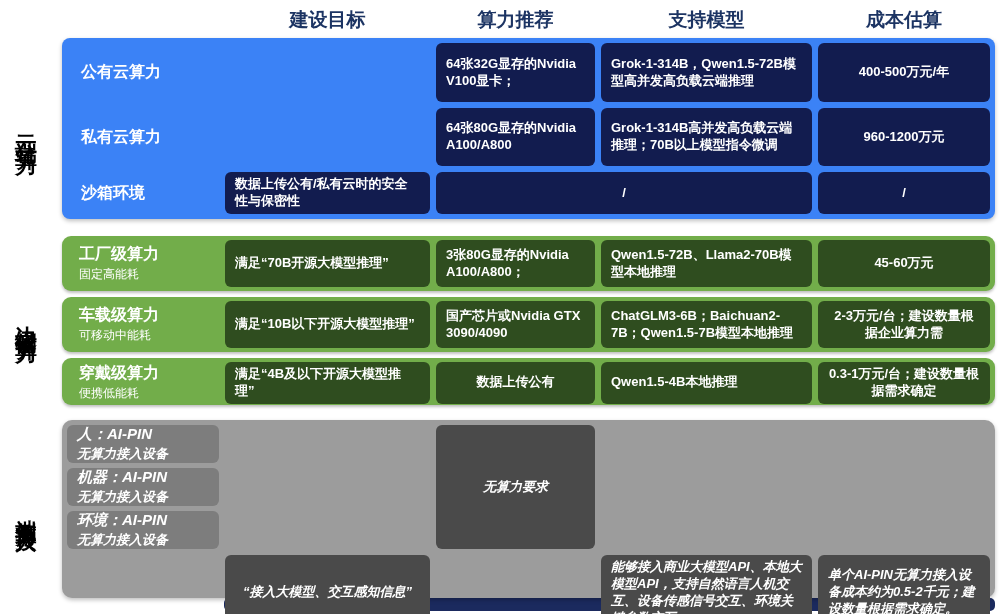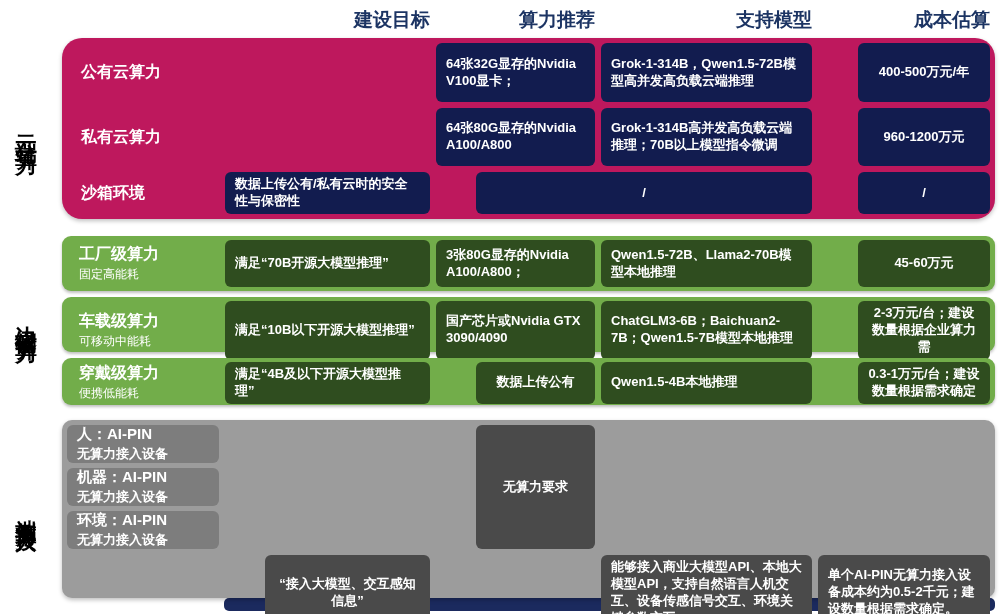--- a/index.html
+++ b/index.html
@@ -12,45 +12,45 @@
   .vl-cloud { top:40px; height:180px; }
   .vl-edge  { top:230px; height:176px; }
   .vl-edge span { letter-spacing:4px; }
   .vl-device{ top:418px; height:182px; }
   .vl-device span { letter-spacing:2px; font-size:21px; }
 
   
   .grid { display:grid; grid-template-columns:152px 205px 159px 211px 172px; gap:6px; }
 
   
-  .header { position:absolute; left:62px; top:7px; width:933px; padding:0 5px; color:#1c3463; font-weight:bold; font-size:19px; text-align:right; }
+  .header { position:absolute; left:62px; top:7px; width:933px; padding:0 5px; color:#1c3463; font-weight:bold; font-size:19px; text-align:center; }
 
   
-  .sec-cloud { position:absolute; left:62px; top:38px; width:933px; height:181px; background:#be185d; border-radius:20px; padding:5px; grid-template-rows:59px 58px auto; box-shadow:0 2px 4px rgba(0,0,0,0.25); }
+  .sec-cloud { position:absolute; left:62px; top:38px; width:933px; height:181px; background:#3b82f6; border-radius:8px; padding:5px; grid-template-rows:59px 58px auto; box-shadow:0 2px 4px rgba(0,0,0,0.25); }
   .rowlabel { color:#fff; font-weight:bold; font-size:16px; display:flex; align-items:center; padding-left:14px; }
 
   .cell { border-radius:6px; color:#fff; display:flex; align-items:center; padding:4px 10px; font-size:13px; line-height:1.3; font-weight:bold; }
   .navy { background:#121c4f; }
-  .ctr { justify-content:center; text-align:center;margin-left:40px; }
+  .ctr { justify-content:center; text-align:center; }
 
   .gc1{grid-column:1}.gc2{grid-column:2}.gc3{grid-column:3}.gc4{grid-column:4}.gc5{grid-column:5}
   .gr1{grid-row:1}.gr2{grid-row:2}.gr3{grid-row:3}.gr12{grid-row:1/3}.gc34{grid-column:3/5}
 
   
   .edge-row { position:absolute; left:62px; width:933px; background:#72ad4a; border-radius:9px; padding:4px 5px; box-shadow:0 2px 3px rgba(0,0,0,0.25); }
   .er1 { top:236px; height:55px; }
   .er2 { top:297px; height:55px; }
   .er3 { top:358px; height:47px; }
   .edge-label { display:flex; flex-direction:column; justify-content:center; padding-left:12px; color:#fff; }
   .edge-label .t { font-weight:bold; font-size:16px; }
   .edge-label .s { font-size:12px; margin-top:1px; }
   .green { background:#2f4d1f; }
 
   
-  .sec-device { position:absolute; left:62px; top:420px; width:933px; height:178px; background:#9c9c9c; border-radius:10px; padding:5px; box-shadow:0 2px 4px rgba(0,0,0,0.25); }
+  .sec-device { position:absolute; left:62px; top:420px; width:933px; height:178px; background:#9c9c9c; border-radius:10px; padding:5px; box-shadow:0 2px 4px rgba(0,0,0,0.25);font-style:italic; }
   .device-labels { grid-column:1; grid-row:1; display:flex; flex-direction:column; gap:5px; }
   .dlabel { flex:1; background:#7d7d7d; border-radius:6px; color:#fff; display:flex; flex-direction:column; justify-content:center; padding-left:10px; }
   .dlabel .t { font-weight:bold; font-size:15px; }
   .dlabel .s { font-weight:bold; font-size:13px; margin-top:1px; }
   .gray { background:#4a4a4a; }
 
   .bottom-bar { position:absolute; left:224px; top:598px; width:771px; height:13px; background:#1b2a5e; border-radius:5px; }
 </style>
 </head>
 <body>

